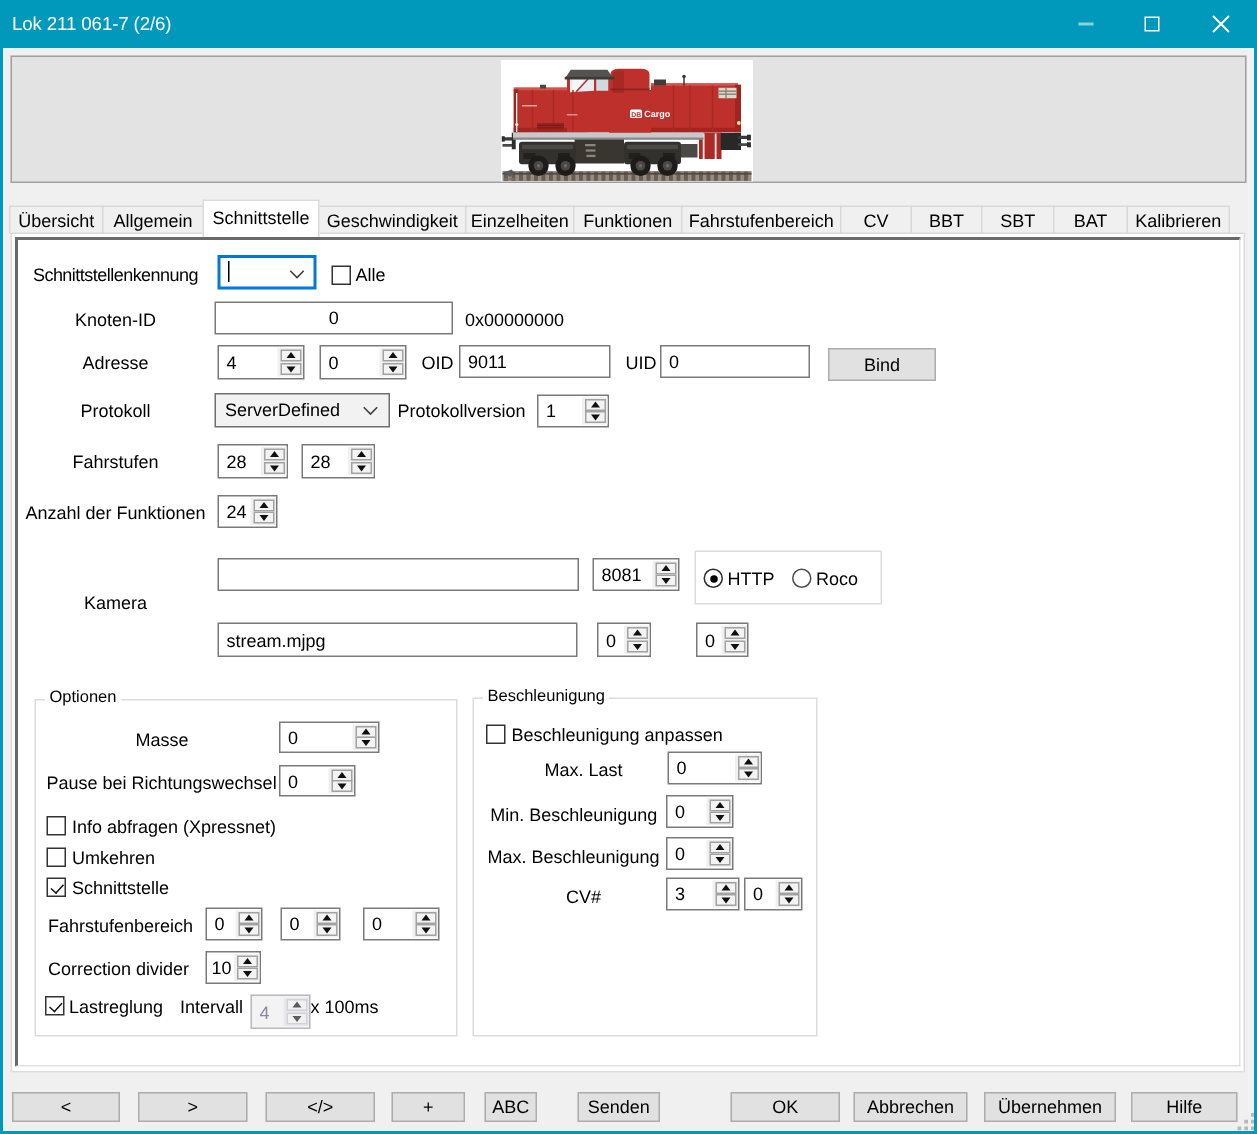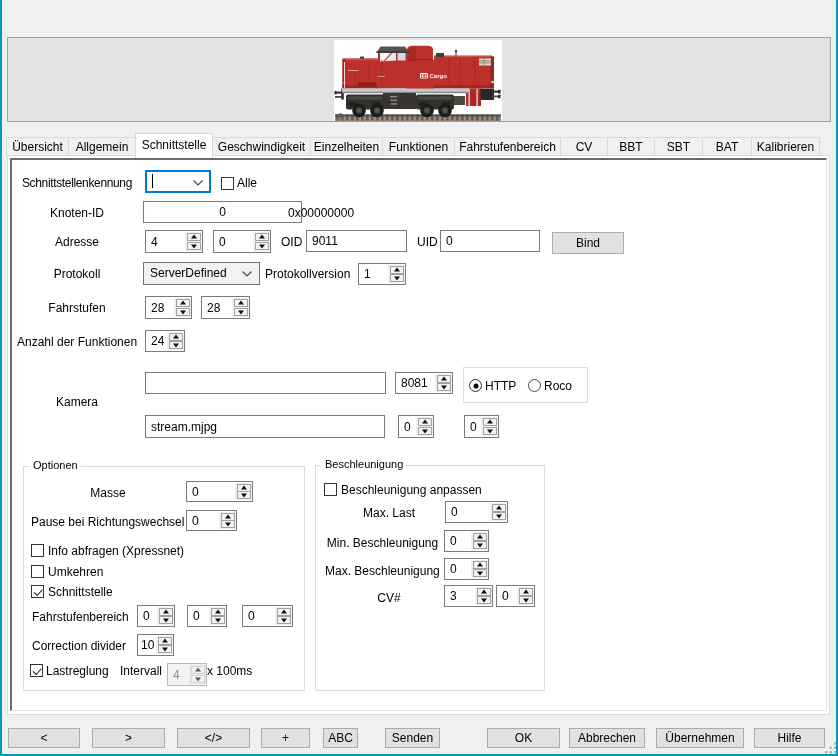--- a/index.html
+++ b/index.html
@@ -49,20 +49,28 @@
   .tab.sel{top:133px;height:25px;background:#fff;border-bottom:none;z-index:5;}
   .tab.sel span{top:4px;}
   .chev{position:absolute;width:10px;height:6px;}
 </style>
 </head>
 <body>
 <div id="win">
   <div class="frame" style="left:0;top:0;width:1.5px;height:756px;"></div>
   <div class="frame" style="right:0;top:0;width:2px;height:756px;"></div>
   <div class="frame" style="left:0;bottom:0;width:838px;height:2.5px;"></div>
+  <div id="titlebar">
+    <div id="title">Lok 211 061-7 (2/6)</div>
+    <div style="position:absolute;left:719px;top:15px;width:10px;height:1.5px;background:rgba(255,255,255,0.55);"></div>
+    <div style="position:absolute;left:763px;top:11px;width:10px;height:10px;border:1.2px solid #fff;box-sizing:border-box;"></div>
+    <svg style="position:absolute;left:808px;top:10px;" width="12" height="12" viewBox="0 0 12 12">
+      <path d="M0.7 0.7 L11.3 11.3 M11.3 0.7 L0.7 11.3" stroke="#fff" stroke-width="1.3"></path>
+    </svg>
+  </div>
 
   <div style="position:absolute;left:7px;top:37px;width:824px;height:85px;background:#e3e3e3;border:1px solid #a0a0a0;box-sizing:border-box;"></div>
   <div id="photo" style="position:absolute;left:334px;top:40px;width:168px;height:81px;background:#fff;">
   <svg width="168" height="81" viewBox="0 0 168 81">
 
     <rect x="1" y="74" width="166" height="7" fill="#968c81"></rect>
     <g fill="#675d52">
       <rect x="2" y="74.5" width="2.6" height="6"></rect>
           <rect x="7" y="74.5" width="2.6" height="6"></rect>
           <rect x="12" y="74.5" width="2.6" height="6"></rect>
@@ -265,21 +273,21 @@
           <path d="M0.5 0.5 L5 5 L9.5 0.5" fill="none" stroke="#404040" stroke-width="1.1"></path>
         </svg>
     </div>
     <div class="cb" style="left:221px;top:177px;"></div>
     <div class="t" style="left:237px;top:176px;">Alle</div>
 
     <div class="t tr" style="left:17px;top:206px;width:120px;">Knoten-ID</div>
     <div class="fld" style="left:143px;top:201px;width:159px;height:22px;">
         <div class="v" style="left:0;right:0;text-align:center;">0</div>
       </div>
-    <div class="t" style="left:288px;top:206px;text-align:center;">0x00000000</div>
+    <div class="t" style="left:310px;top:206px;text-align:center;">0x00000000</div>
 
     <div class="t tr" style="left:17px;top:235px;width:120px;">Adresse</div>
     <div class="spin" style="left:145px;top:230px;width:58px;height:23px;">
         <div class="v">4</div>
       <div class="ud">
           <div class="ub">
             <div class="tri-u"></div>
           </div>
           <div class="db">
             <div class="tri-d"></div>

